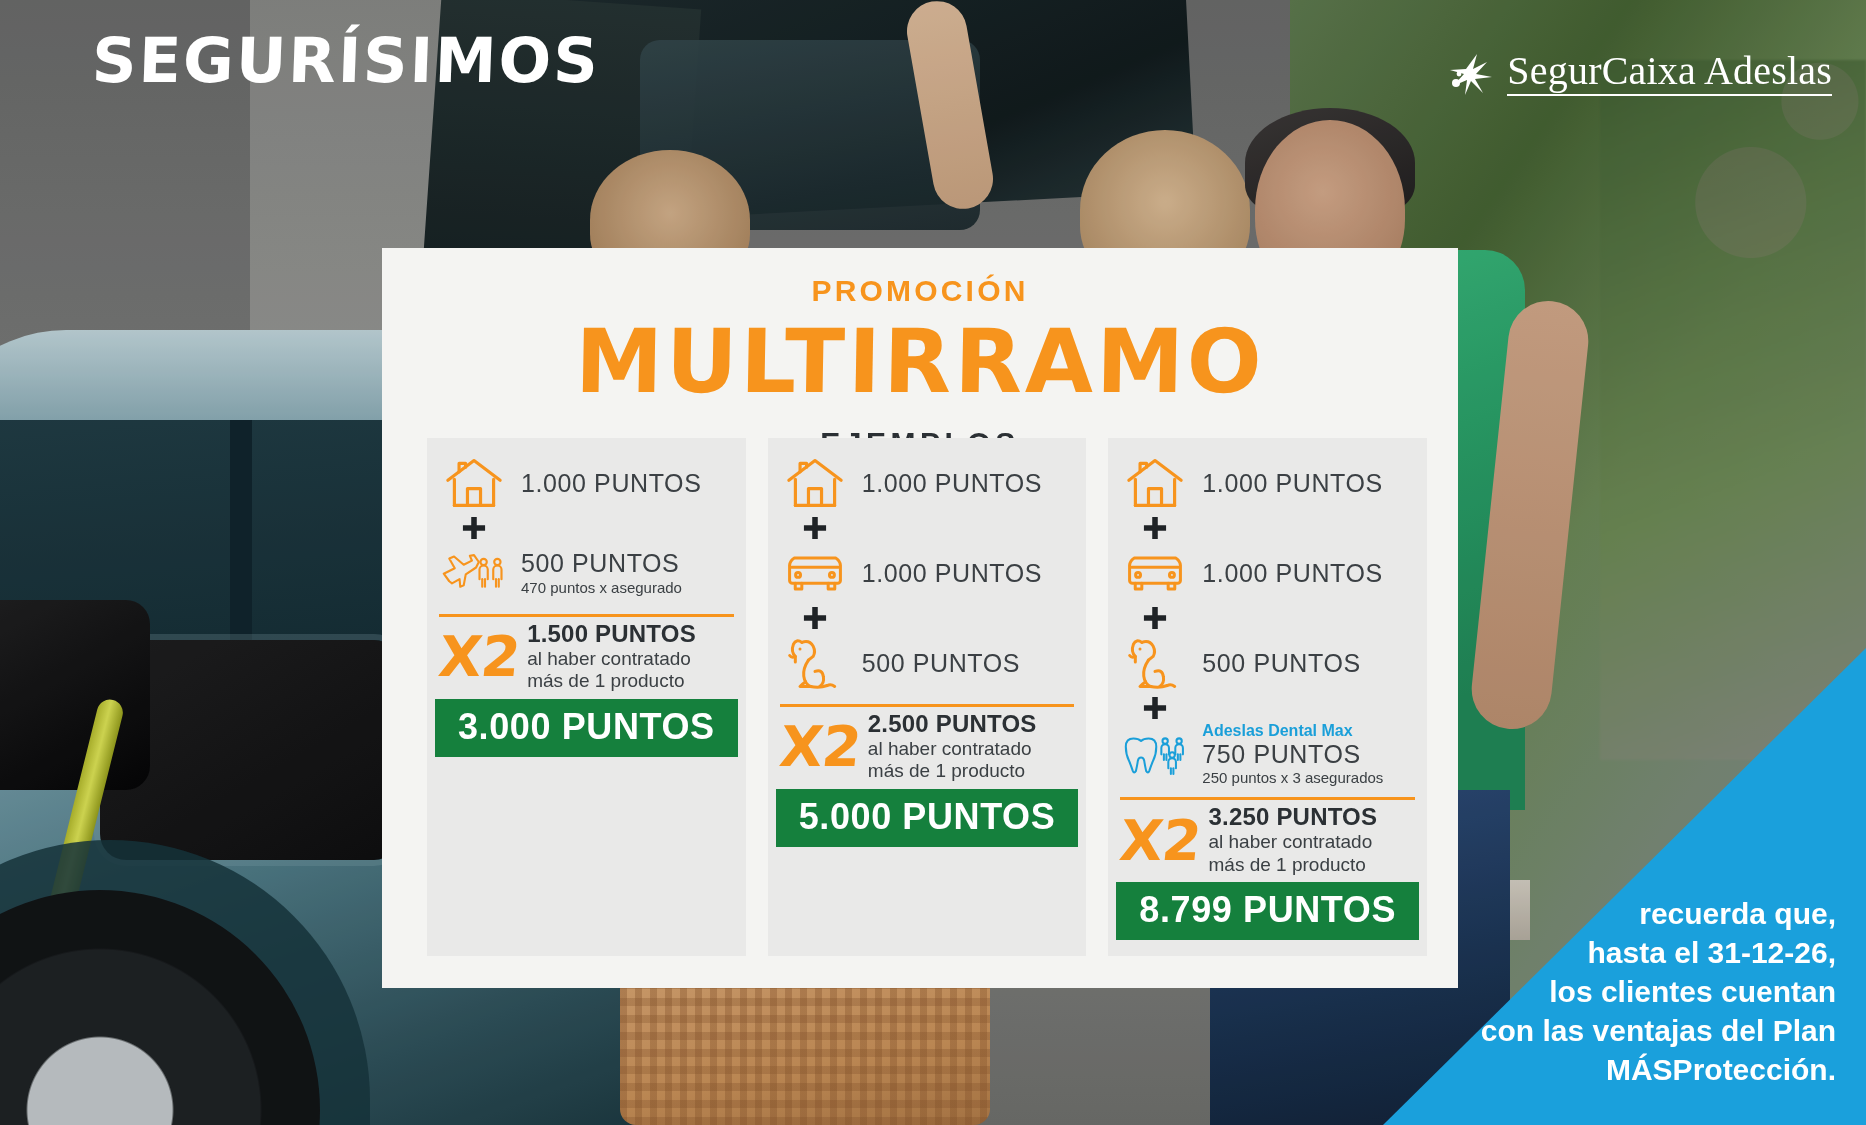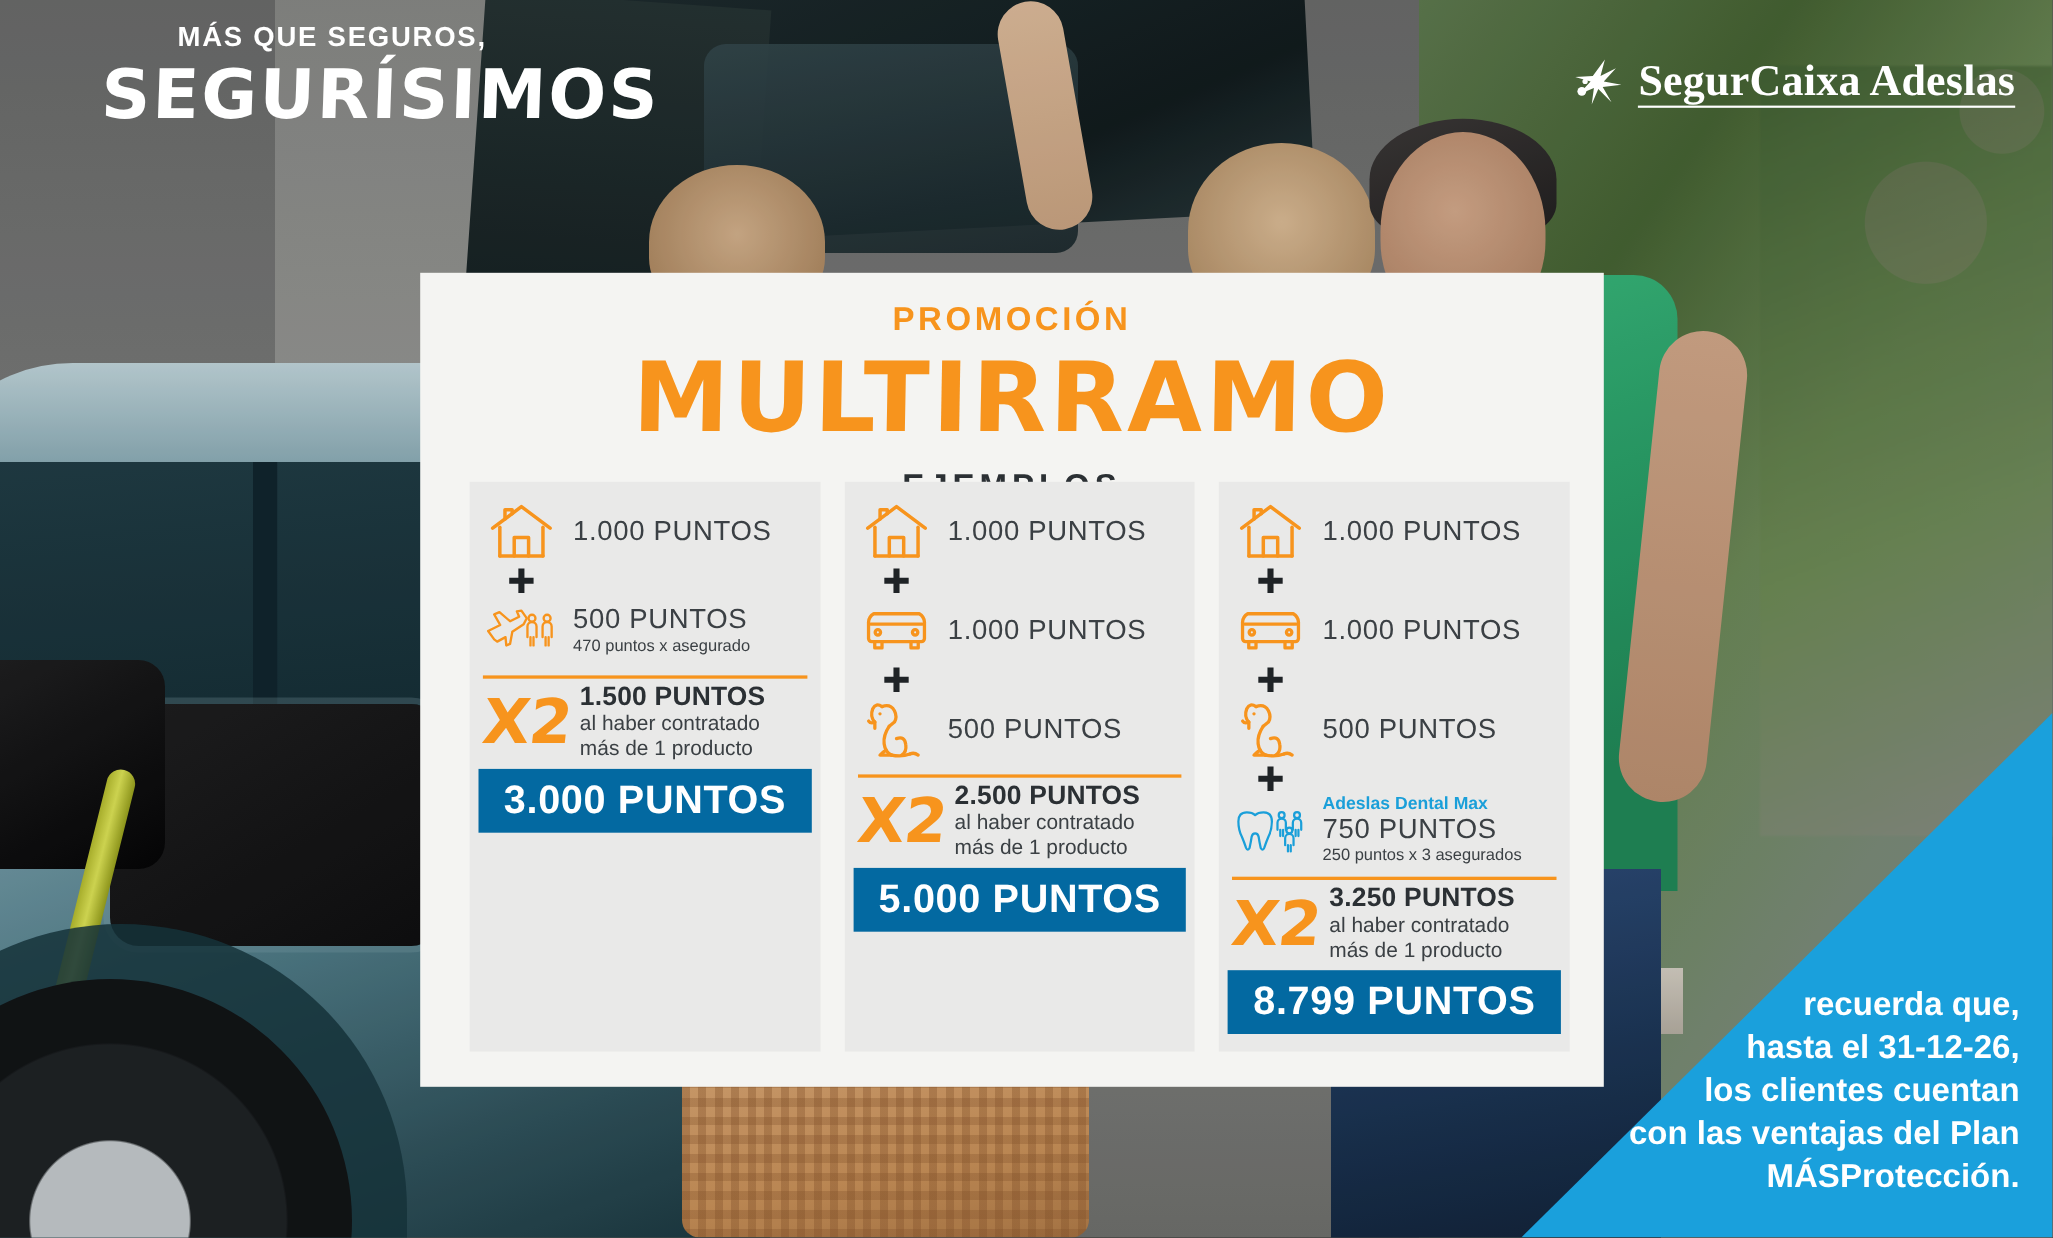--- a/index.html
+++ b/index.html
@@ -150,21 +150,21 @@
   .tagline .l1{
     font-size:25px;font-weight:700;letter-spacing:1.6px;line-height:1;
   }
   .tagline .l2{
     font-family:"DejaVu Sans",sans-serif;
     font-size:62px;font-weight:700;letter-spacing:2px;line-height:1.05;
     margin-top:6px;transform:skewX(-2deg);
   }
 
   
-  .brand{position:absolute;right:34px;top:50px;display:flex;align-items:flex-end;gap:12px;font-weight:bold;}
+  .brand{position:absolute;right:34px;top:50px;display:flex;align-items:flex-start;gap:12px;}
   .brand-star{width:48px;height:48px;flex:0 0 auto;}
   .brand-name{
     font-family:"Liberation Serif",serif;color:#fff;font-size:40px;
     letter-spacing:.2px;border-bottom:2px solid #fff;padding-bottom:2px;line-height:1.05;
     white-space:nowrap;
   }
 
   
   .card{
     position:absolute;left:382px;top:248px;width:1076px;height:740px;
@@ -210,21 +210,21 @@
   .x2{
     font-family:"DejaVu Sans",sans-serif;
     color:#f7941d;font-size:56px;font-weight:700;line-height:.95;
     letter-spacing:-1px;flex:0 0 auto;transform:skewX(-6deg);
   }
   .tbox{display:flex;flex-direction:column;justify-content:center;}
   .tmain{font-size:24px;font-weight:700;color:#2b3034;line-height:1.12;letter-spacing:.2px;}
   .tsub{font-size:19px;color:#3b4044;line-height:1.18;}
 
   .result{
-    margin:6px 8px 0 8px;background:#0369a1;color:#fff;
+    margin:6px 8px 0 8px;background:#15803d;color:#fff;
     font-size:36px;font-weight:700;letter-spacing:.6px;
     text-align:center;padding:7px 0 9px 0;
   }
 
   
   .bluecorner{
     position:absolute;left:0;top:0;width:1866px;height:1125px;pointer-events:none;
   }
   .bluetext{
     position:absolute;right:30px;bottom:36px;width:440px;text-align:right;
@@ -267,21 +267,20 @@
     <div class="man-shirt"></div>
     <div class="man-arm"></div>
     <div class="man-jeans"></div>
 
     <div class="basket-rim"></div>
     <div class="basket"></div>
     <div class="darkveil"></div>
   </div>
 
   <div class="tagline">
-    <div class="l1">MÁS QUE SEGUROS,</div>
     <div class="l2">SEGURÍSIMOS</div>
   </div>
 
   <div class="brand">
     <span class="brand-star">
       <svg viewBox="0 0 48 48" width="48" height="48" aria-hidden="true">
         <path d="M30 4 L26 19 L40 12 L29 24 L45 27 L28 29 L36 43 L24 31 L18 45 L20 30 L6 36 L17 24 L3 20 L19 19 Z" fill="#ffffff"></path>
         <circle cx="9" cy="33" r="4" fill="#ffffff"></circle>
         <circle cx="12" cy="24" r="2.4" fill="#ffffff"></circle>
       </svg>

